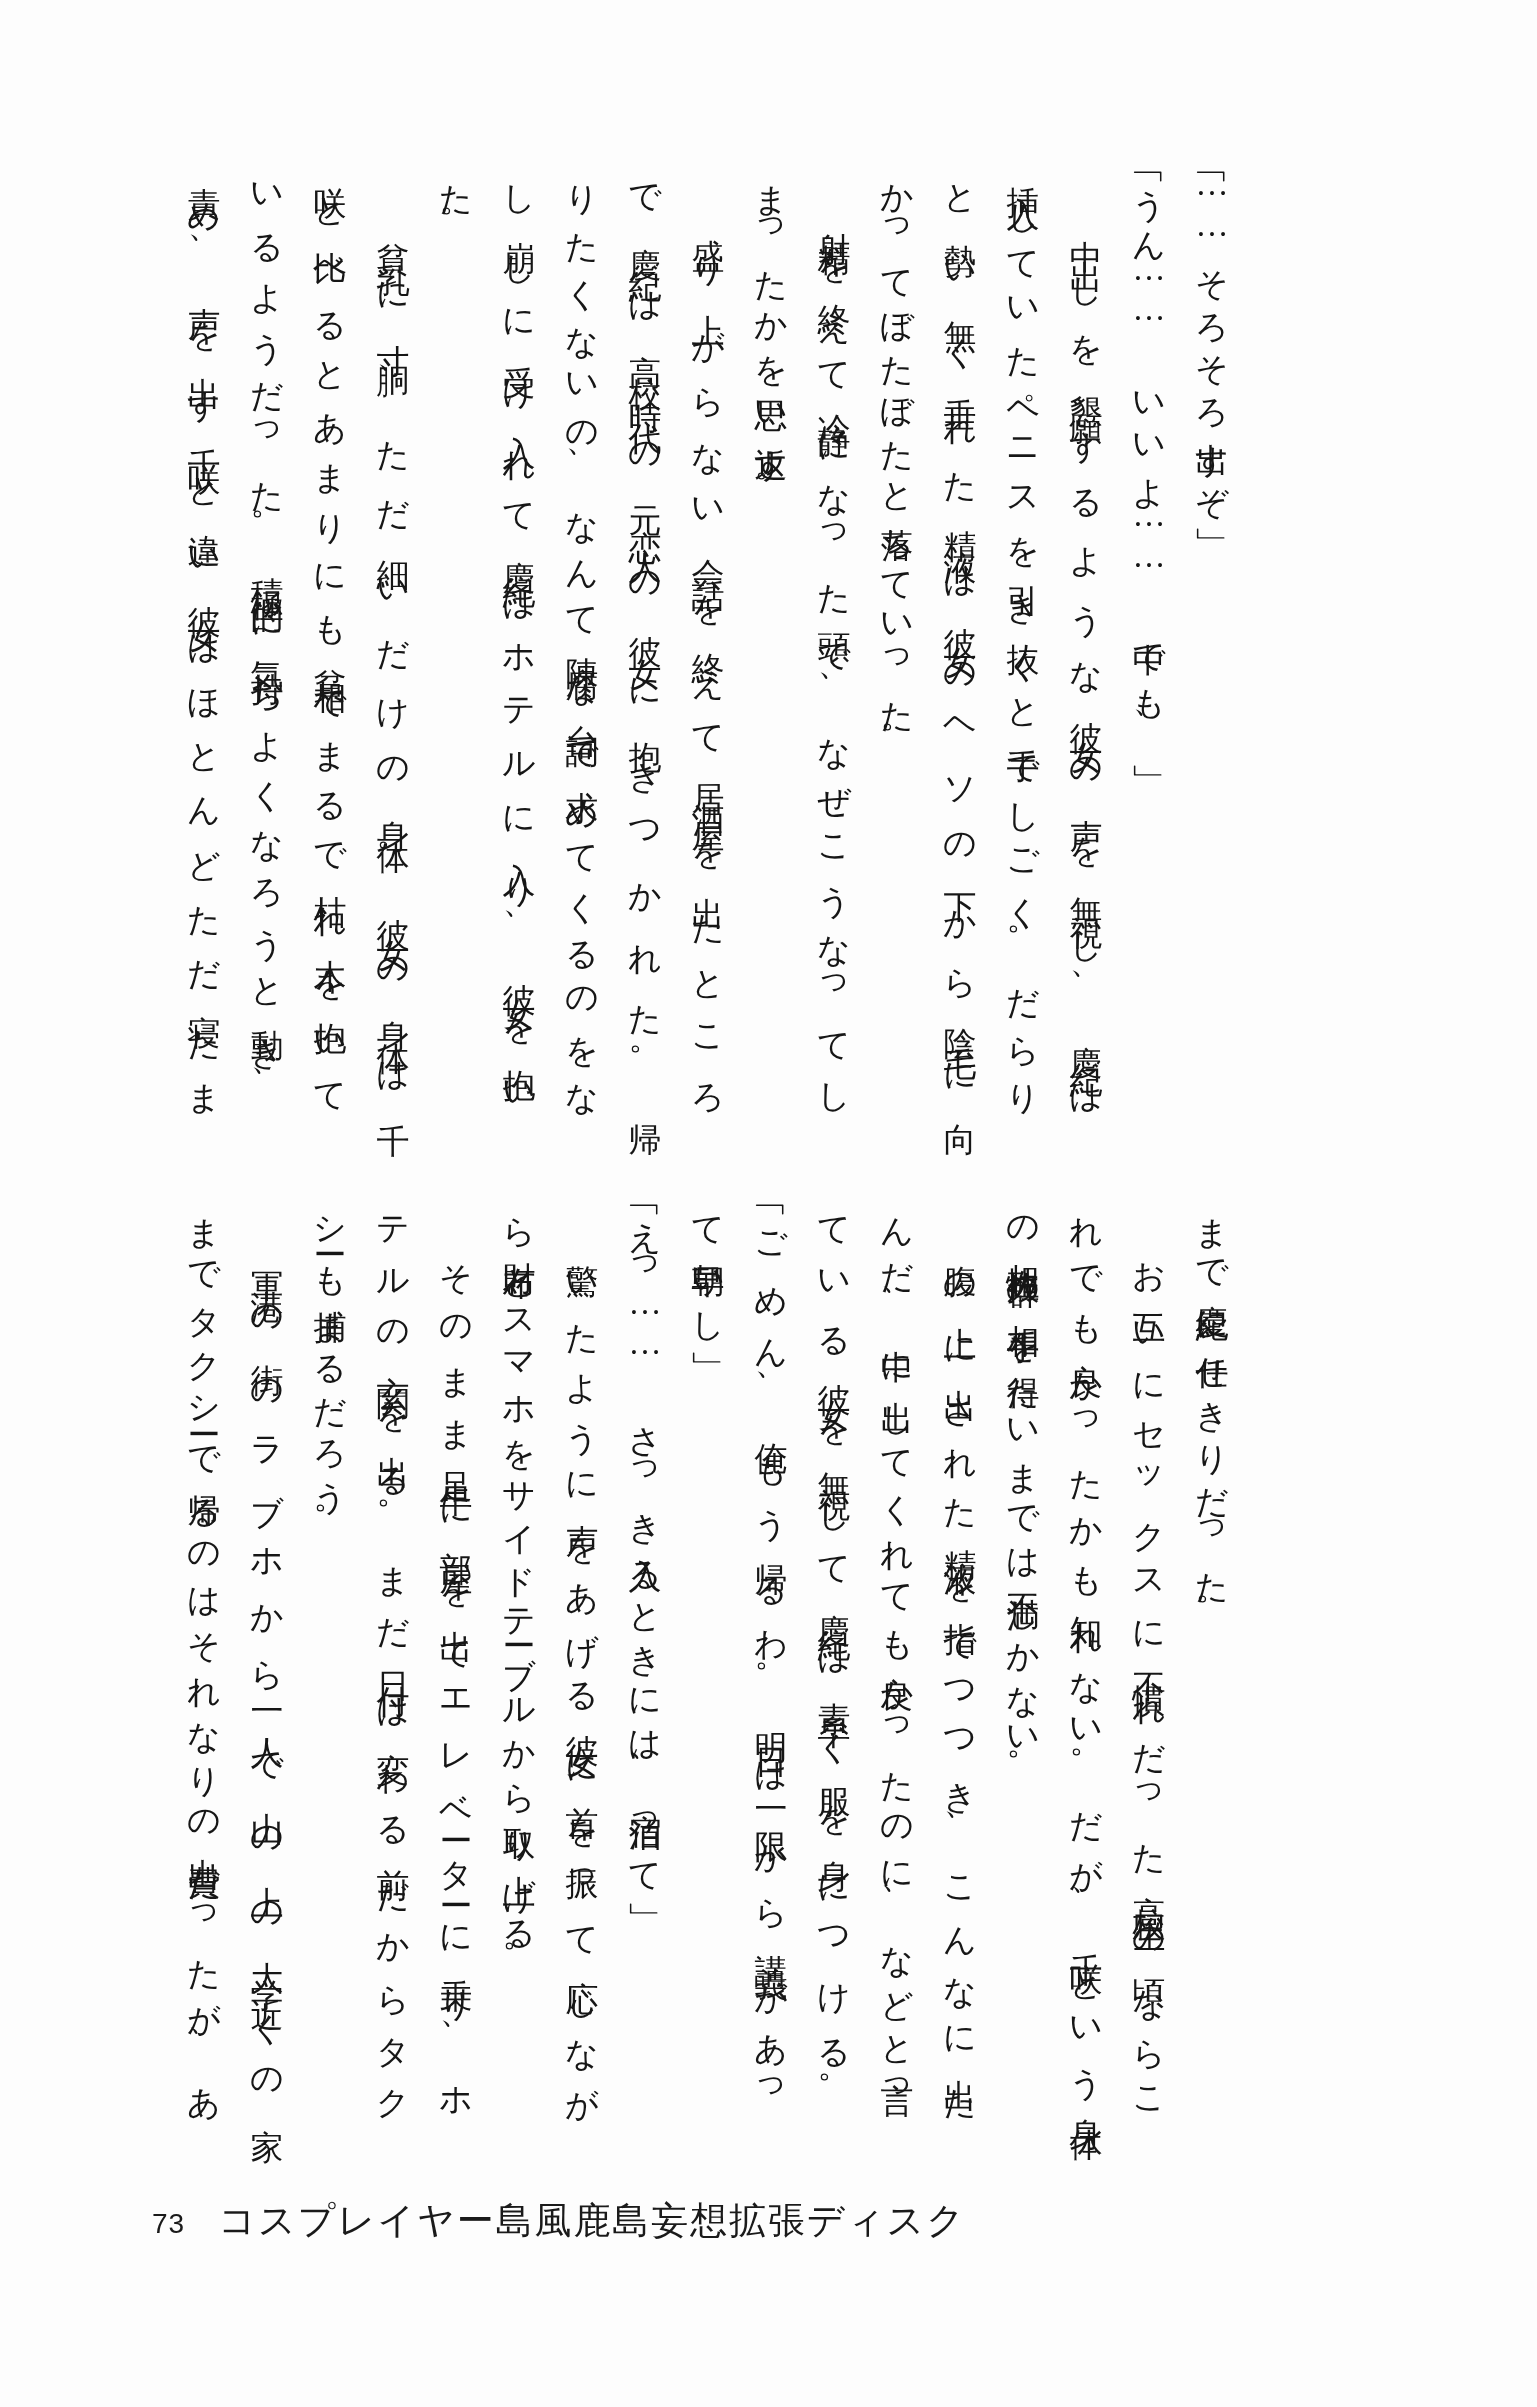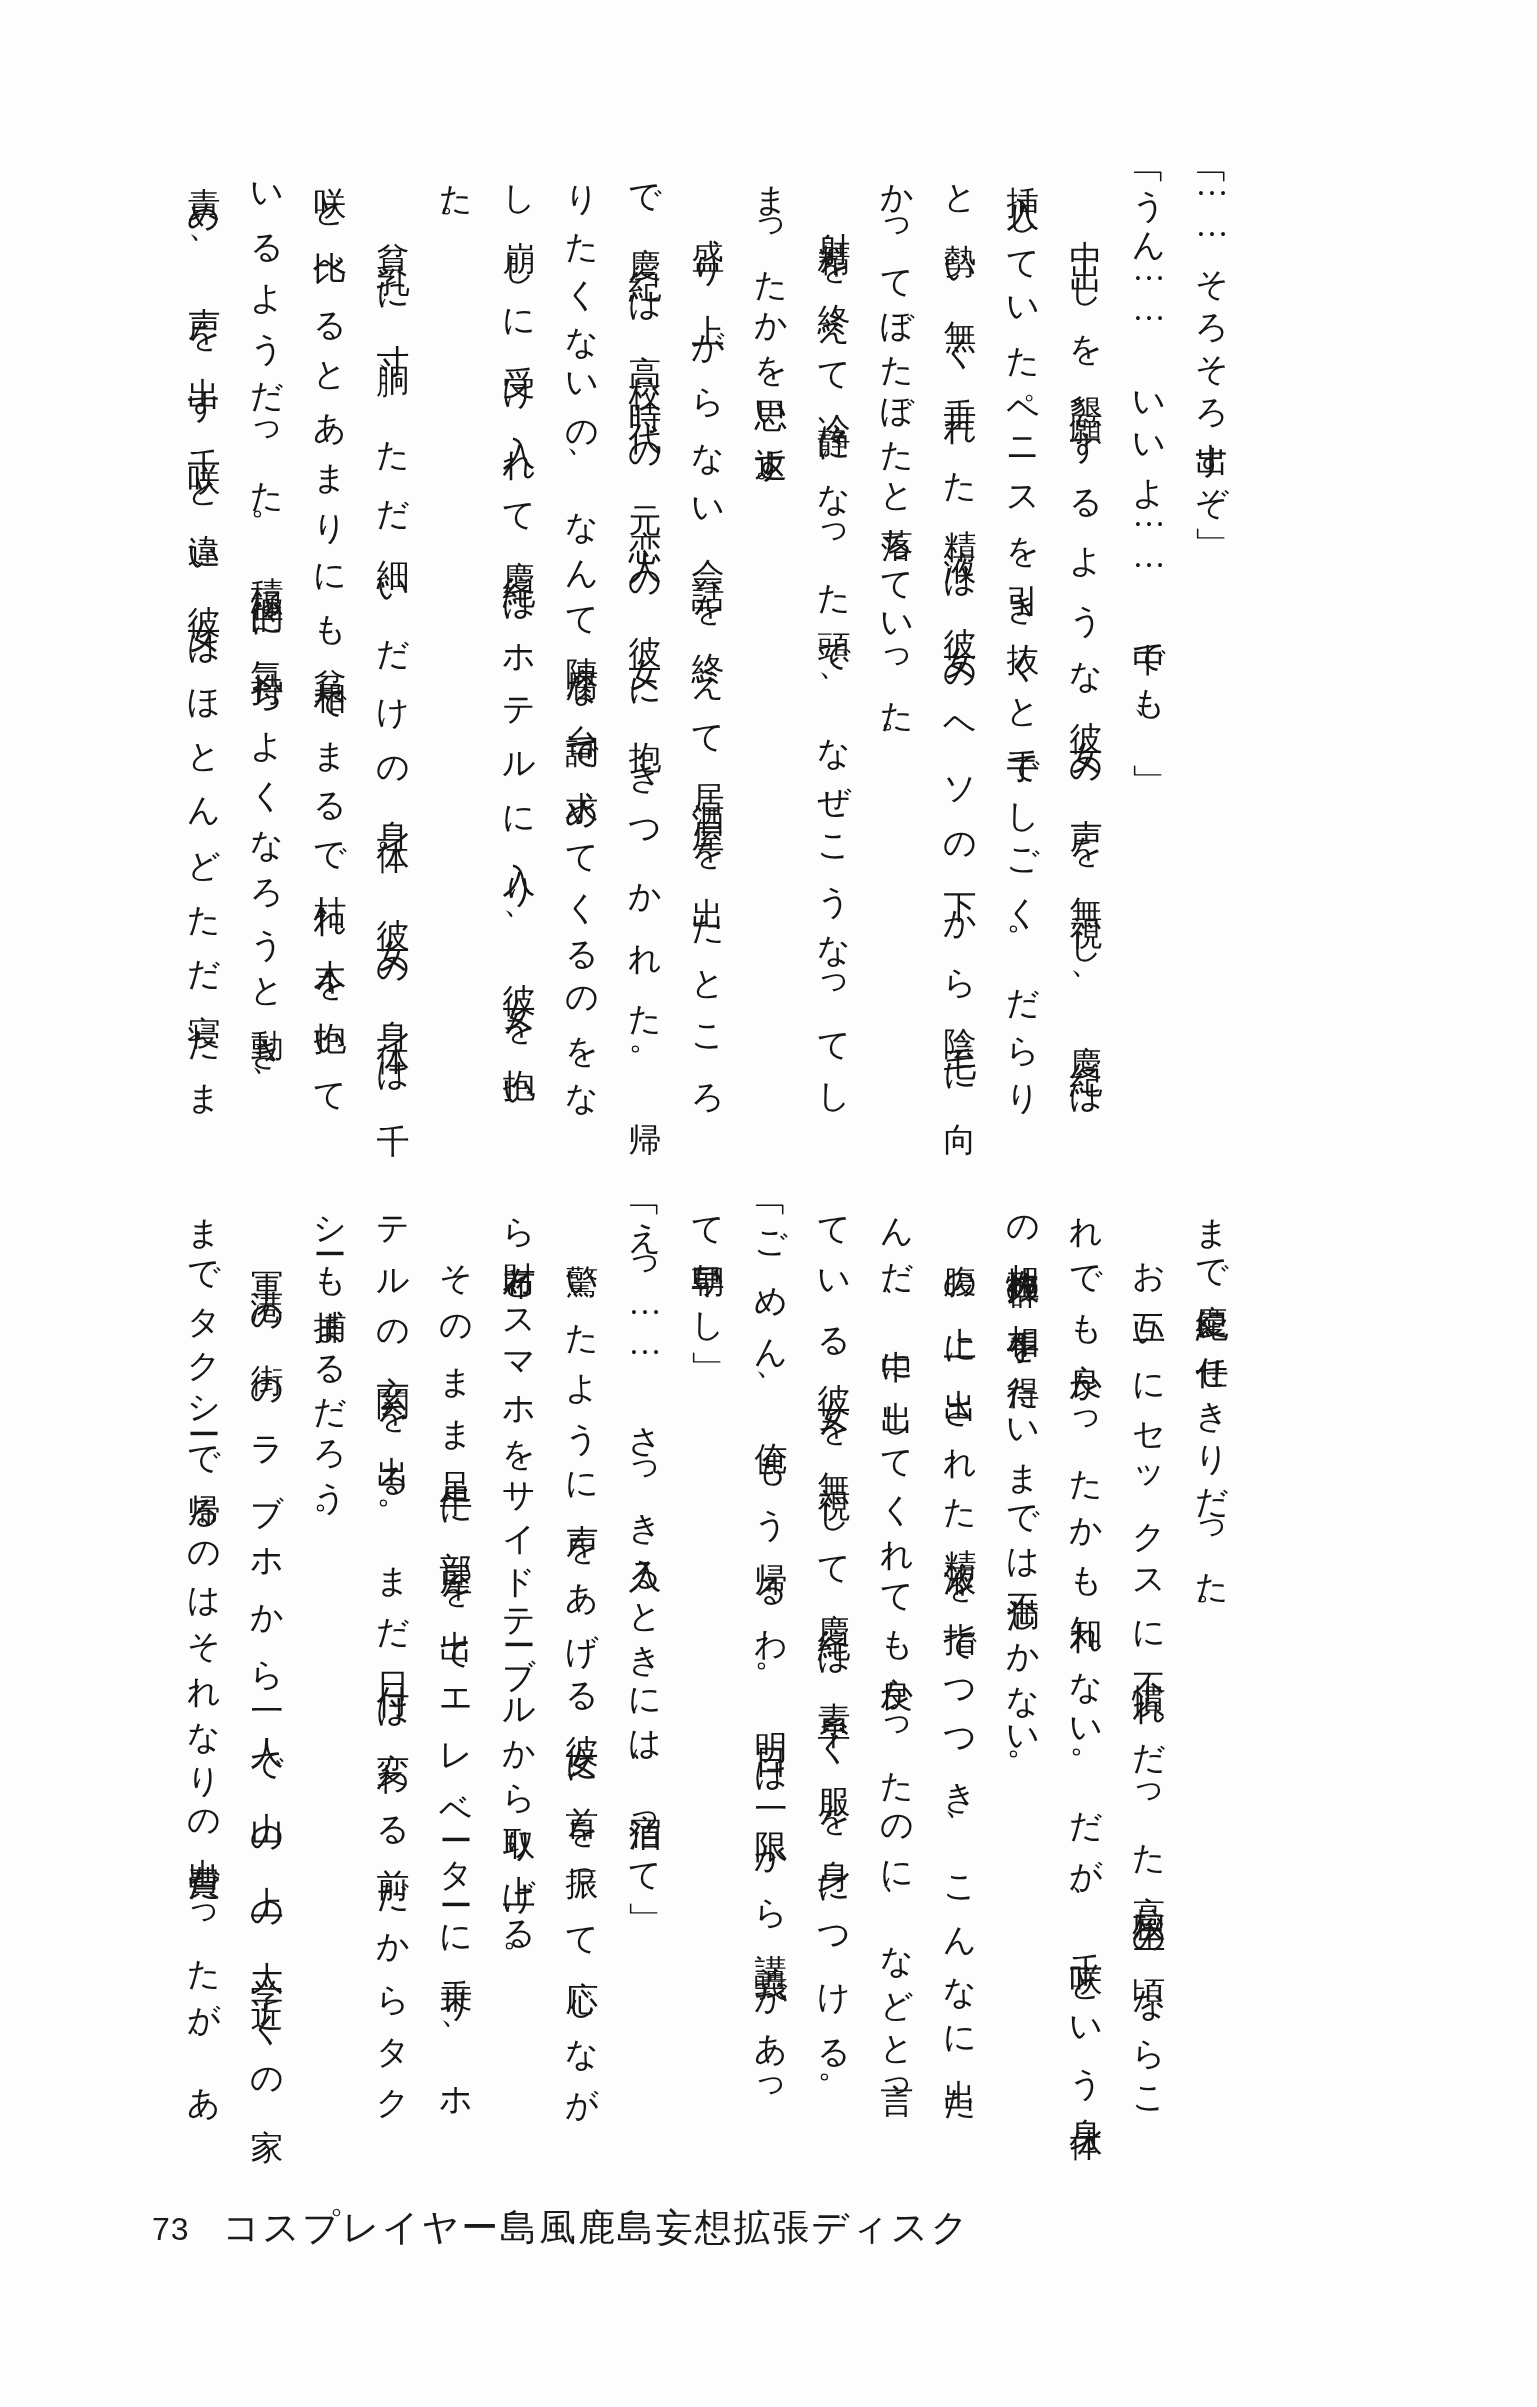--- a/index.html
+++ b/index.html
@@ -31,22 +31,22 @@
   .dan p.j{text-align:justify;text-align-last:justify;}
   .footer{
     position:absolute;
     left:152px;top:2196px;
     display:flex;
     align-items:baseline;
     gap:33px;
     font-family:"Liberation Sans","DejaVu Sans",sans-serif;
     color:#1a1a1a;
   }
-  .footer .pagenum{font-size:32px;letter-spacing:1px;}
-  .footer .title{font-size:37px;letter-spacing:1.9px;margin-top:7px;}
+  .footer .pagenum{font-size:28px;letter-spacing:1px;}
+  .footer .title{font-size:37px;letter-spacing:1.9px;}
 </style>
 </head>
 <body>
 
 <div class="page">
 
   <section class="dan" id="dan-top">
     <p>「……そろそろ出すぞ」</p>
     <p>「うん……　いいよ……　中でも、」</p>
     <p class="j">　中出しを懇願するような彼女の声を無視し、慶紀は</p>

